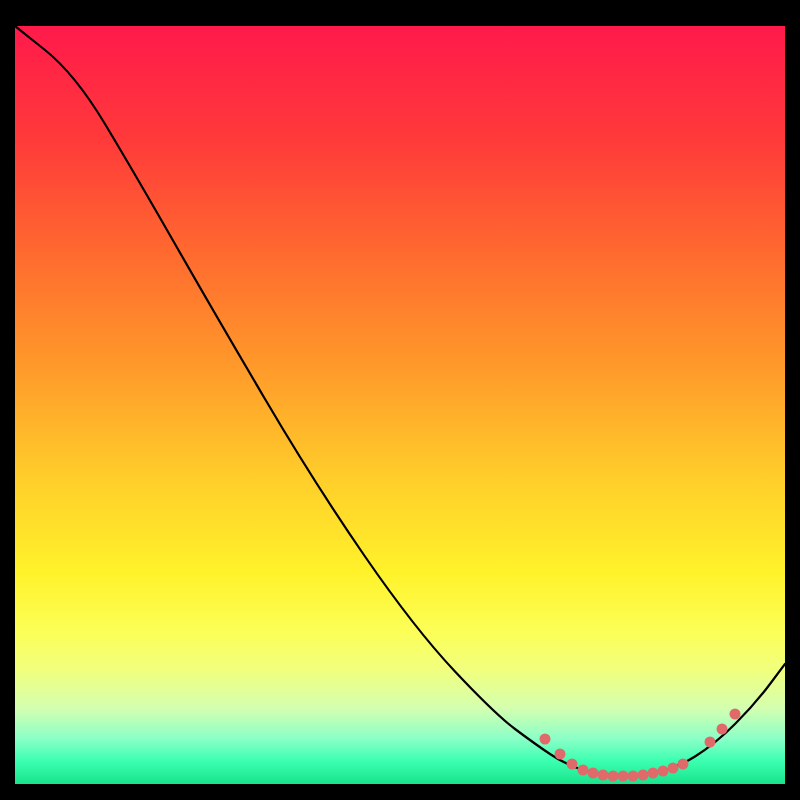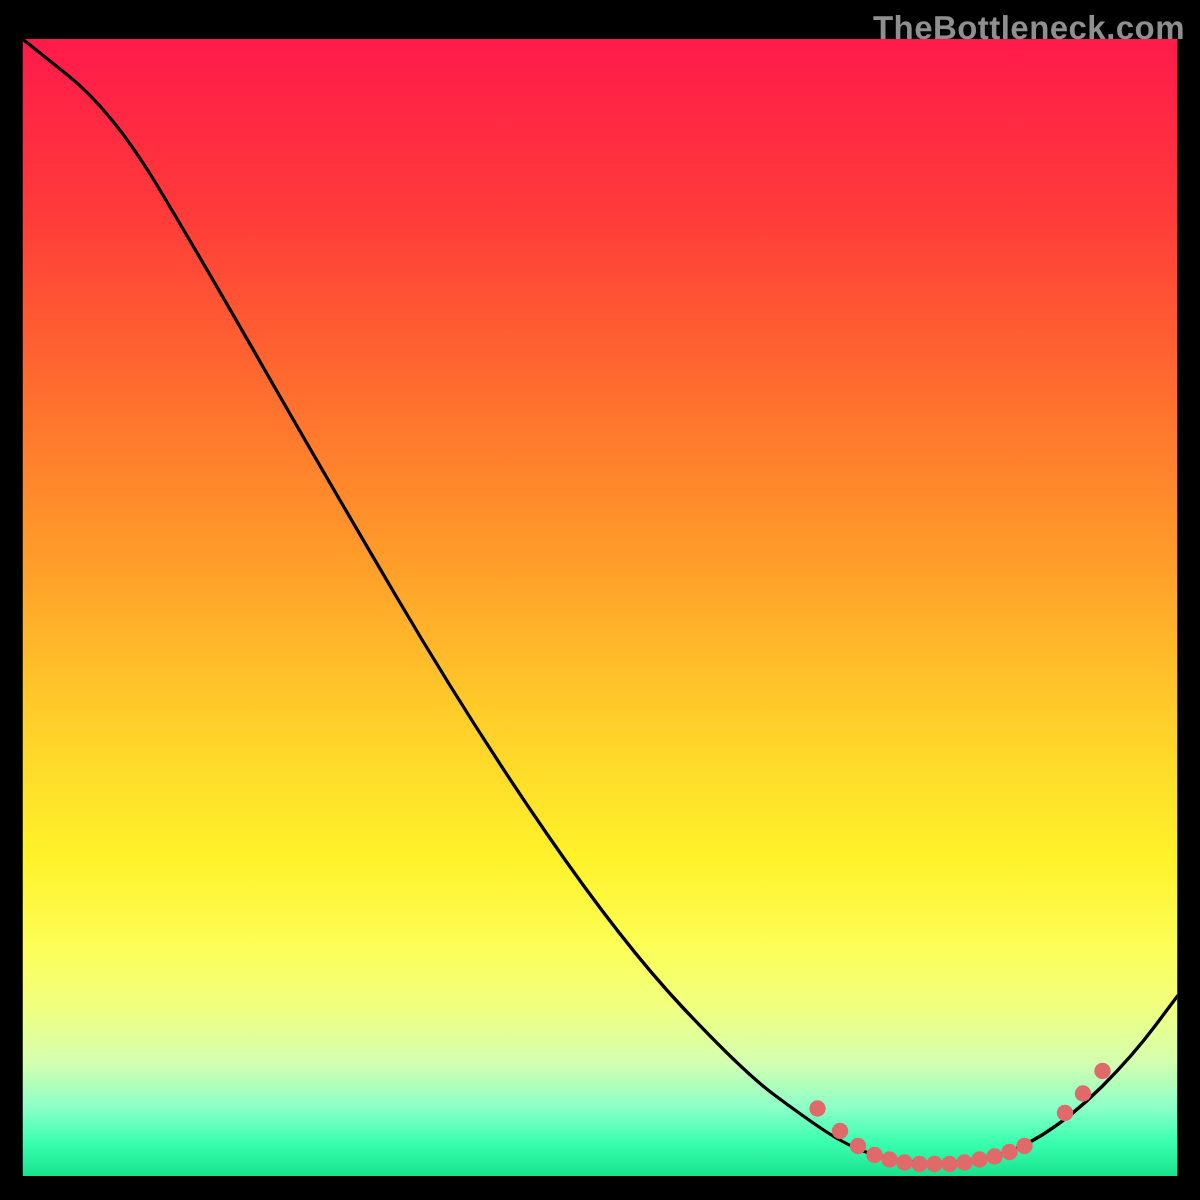--- a/index.html
+++ b/index.html
@@ -22,21 +22,20 @@
     top: 26px;
     width: 770px;
     height: 758px;
   }
   svg { display: block; }
 </style>
 </head>
 <body>
 
 <div class="frame">
-  <div class="attribution">TheBottleneck.com</div>
   <div class="plot">
     <svg id="svg" width="770" height="758" viewBox="0 0 770 758">
       <defs>
         <linearGradient id="bg-grad" x1="0" y1="0" x2="0" y2="1">
             <stop offset="0%" stop-color="#ff1a4b"></stop>
             <stop offset="15%" stop-color="#ff3a3a"></stop>
             <stop offset="30%" stop-color="#ff6a2f"></stop>
             <stop offset="45%" stop-color="#ff9a2a"></stop>
             <stop offset="60%" stop-color="#ffcf2a"></stop>
             <stop offset="72%" stop-color="#fff22a"></stop>

